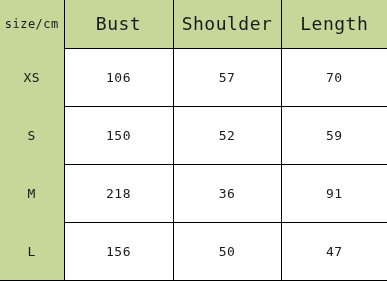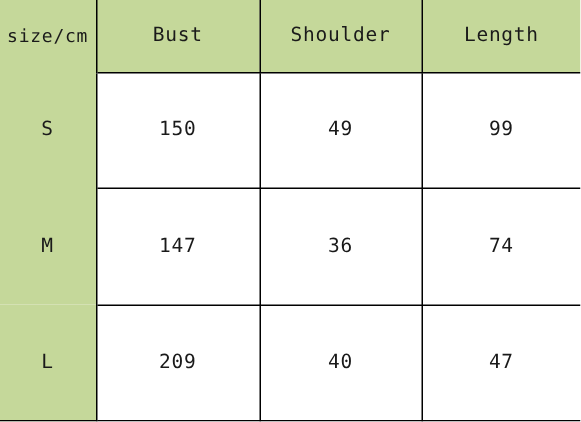--- a/index.html
+++ b/index.html
@@ -40,21 +40,21 @@
   
   #size-chart tr > *:first-child { border-left: none; }
   #size-chart tr > *:last-child  { border-right: none; }
   #size-chart thead th { border-top: none; }
 
   
   #size-chart thead tr { height: 48px; }
   #size-chart thead th {
     background: #c5d89a;
     border-bottom: 1px solid #000000;
-    font-size: 13px;
+    font-size: 18px;
   }
   
   #size-chart thead th.size-head {
     border-bottom: none;
     font-size: 12px;
   }
 
   
   #size-chart tbody tr { height: 58px; }
   #size-chart tbody td { background: #ffffff; }
@@ -82,31 +82,37 @@
   <thead>
     <tr>
       <th class="size-head">size/cm</th>
       <th>Bust</th>
       <th>Shoulder</th>
       <th>Length</th>
     </tr>
   </thead>
   <tbody>
     <tr>
+      <td class="size-cell">XS</td>
+      <td>106</td>
+      <td>57</td>
+      <td>70</td>
+    </tr>
+    <tr>
       <td class="size-cell">S</td>
       <td>150</td>
-      <td>49</td>
-      <td>99</td>
+      <td>52</td>
+      <td>59</td>
     </tr>
     <tr>
       <td class="size-cell">M</td>
-      <td>147</td>
+      <td>218</td>
       <td>36</td>
-      <td>74</td>
+      <td>91</td>
     </tr>
     <tr>
       <td class="size-cell">L</td>
-      <td>209</td>
-      <td>40</td>
+      <td>156</td>
+      <td>50</td>
       <td>47</td>
     </tr>
   </tbody>
 </table>
 
 </body></html>

